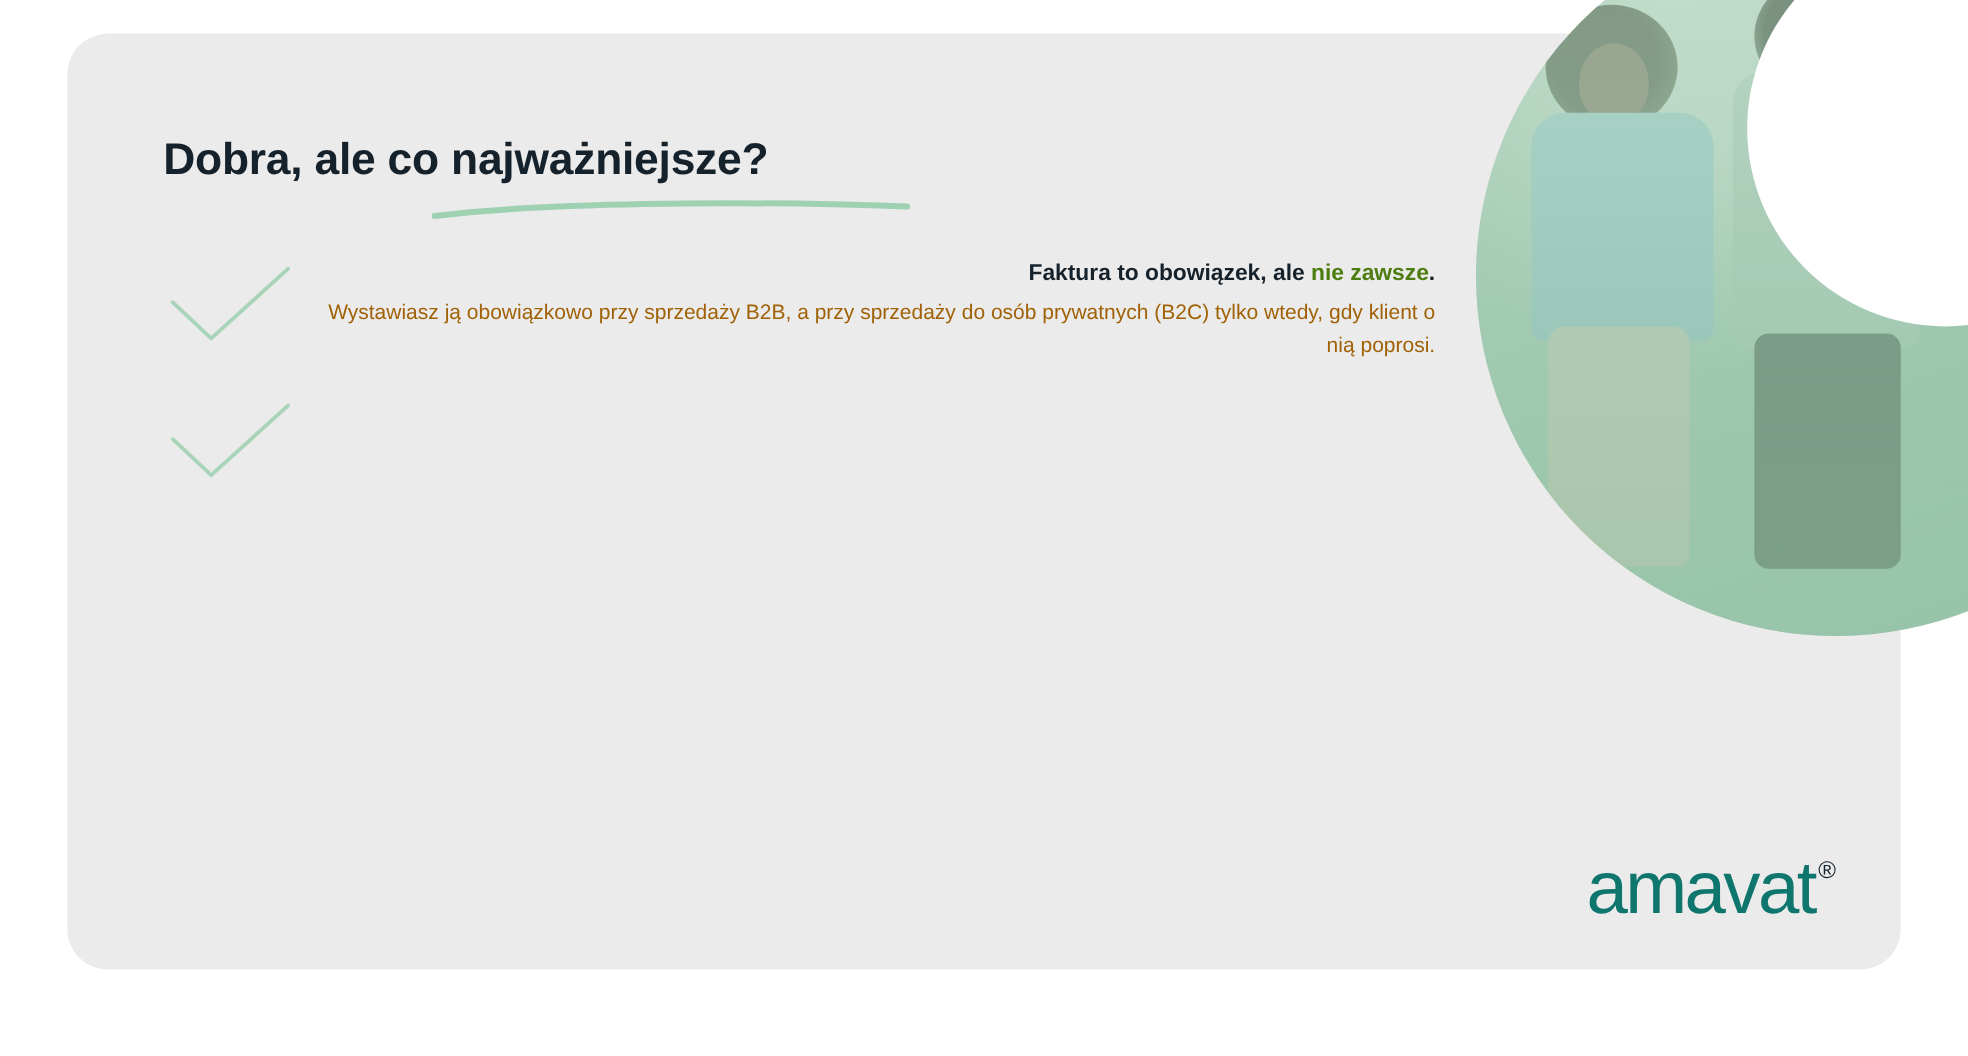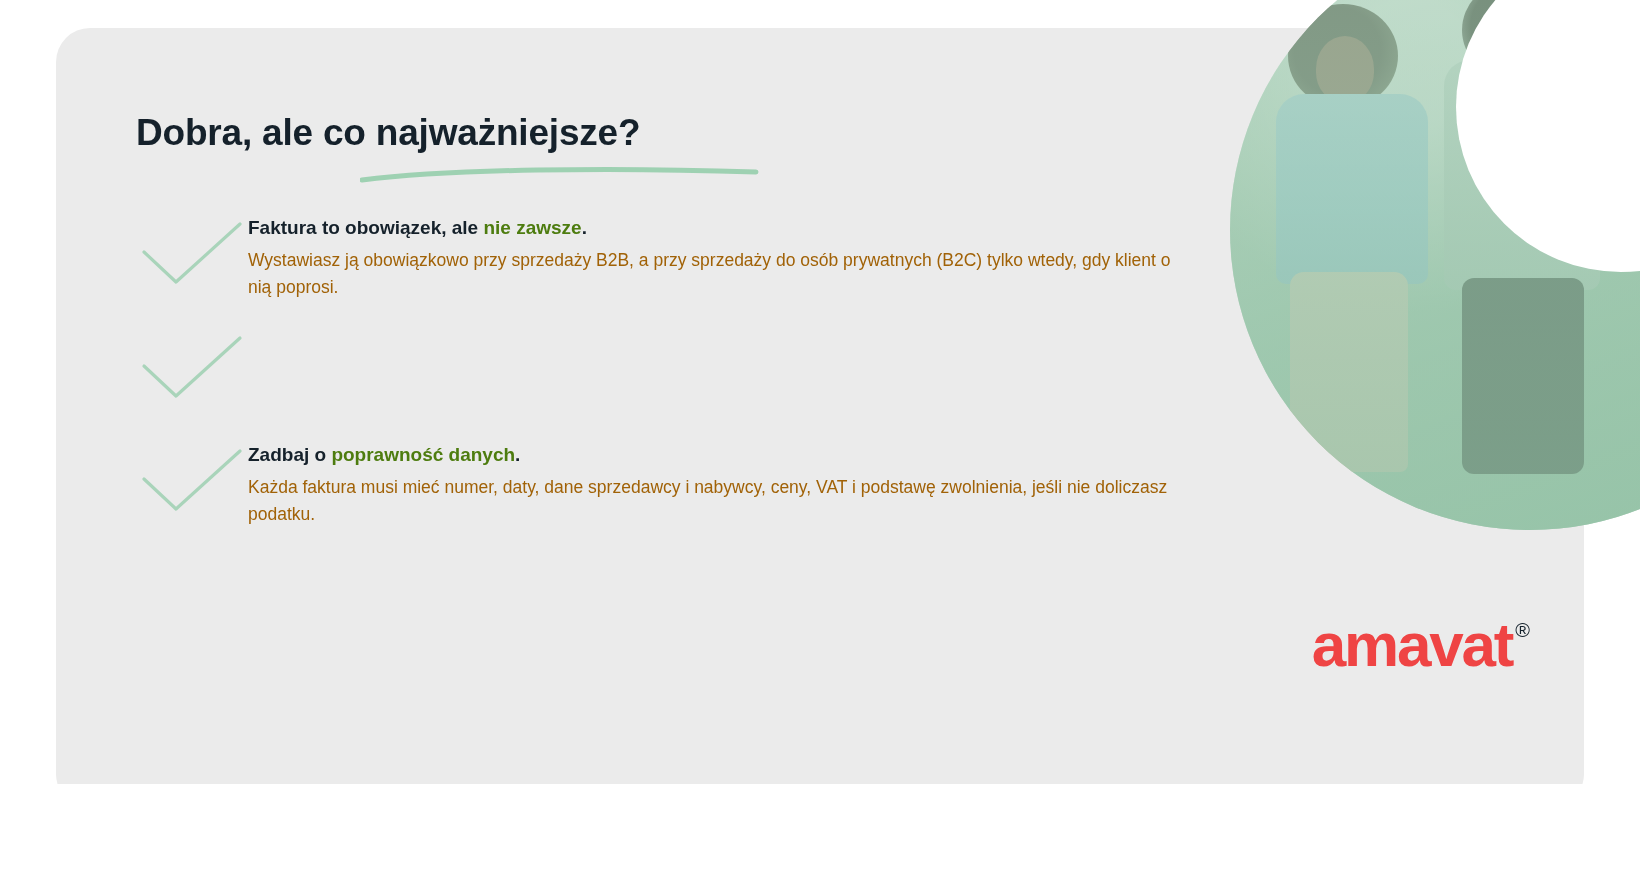--- a/index.html
+++ b/index.html
@@ -11,23 +11,24 @@
     width: 1640px;
     height: 880px;
     overflow: hidden;
     font-family: "Liberation Sans", sans-serif;
     -webkit-font-smoothing: antialiased;
   }
 
   .slide {
     position: relative;
     width: 1640px;
-    height: 784px;
+    height: 880px;
     background: #ffffff;
     overflow: hidden;
+    text-align: right;
   }
 
   
   .card {
     position: absolute;
     left: 56px;
     top: 28px;
     width: 1528px;
     height: 780px;
     background: #ebebeb;
@@ -184,24 +185,24 @@
   .logo {
     position: absolute;
     right: 110px;
     bottom: 108px;
     display: flex;
     align-items: flex-start;
     color: #14212b;
   }
   .logo-word {
     font-size: 62px;
-    font-weight: 700;
+    font-weight: 400;
     letter-spacing: -2.2px;
     line-height: 1;
-    color: #ef4444;
+    color: #0f766e;
   }
   .logo-reg {
     font-size: 20px;
     line-height: 1;
     margin-top: 6px;
     margin-left: 3px;
     color: #14212b;
   }
 </style>
 </head>
@@ -247,29 +248,20 @@
     </div>
 
     <div class="item">
       <svg class="check" viewBox="0 0 112 70">
         <path d="M8 32 L40 62 L104 4" fill="none" stroke="#a9d4ba" stroke-width="3.2" stroke-linecap="round" stroke-linejoin="round"></path>
       </svg>
       <div class="item-text">
       </div>
     </div>
 
-    <div class="item">
-      <svg class="check" viewBox="0 0 112 70">
-        <path d="M8 32 L40 62 L104 4" fill="none" stroke="#a9d4ba" stroke-width="3.2" stroke-linecap="round" stroke-linejoin="round"></path>
-      </svg>
-      <div class="item-text">
-        <p class="item-head"><span>Zadbaj o </span><span class="accent">poprawność danych</span><span>.</span></p>
-        <p class="item-body">Każda faktura musi mieć numer, daty, dane sprzedawcy i nabywcy, ceny, VAT i podstawę zwolnienia, jeśli nie doliczasz podatku.</p>
-      </div>
-    </div>
 
 
   </div>
 
   <div class="logo">
     <span class="logo-word">amavat</span>
     <span class="logo-reg">®</span>
   </div>
 
 </div>

